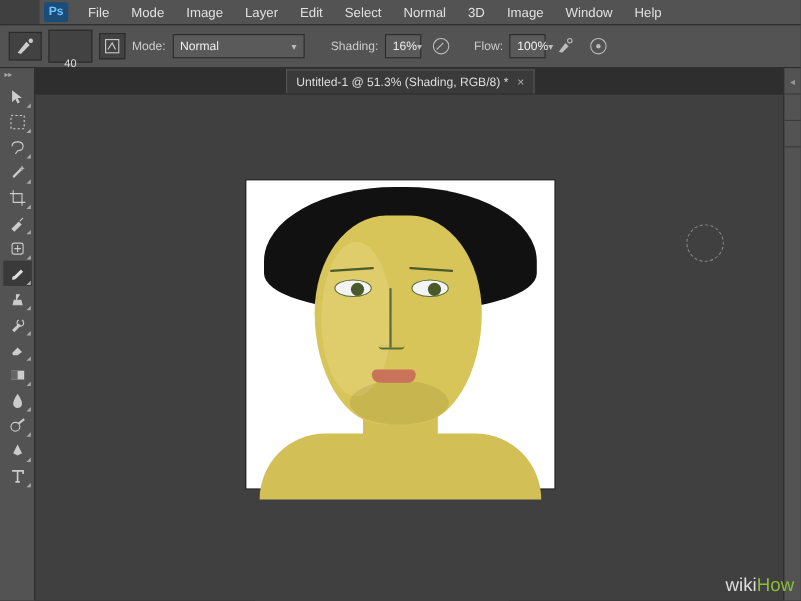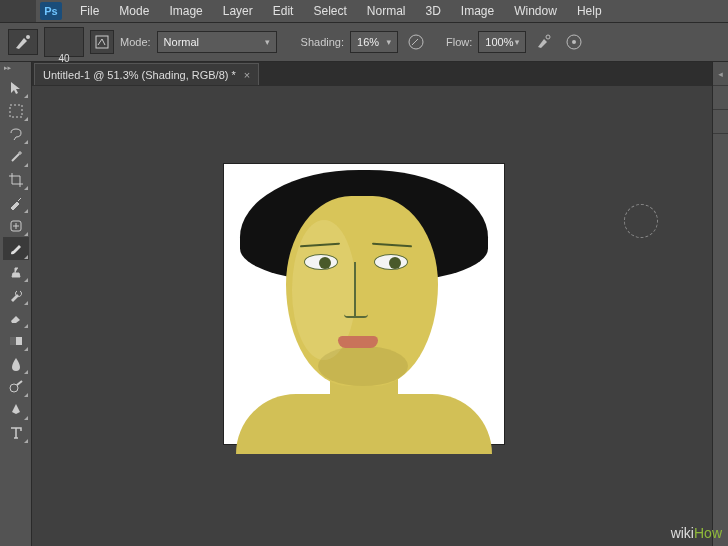--- a/index.html
+++ b/index.html
@@ -10,32 +10,32 @@
 .menubar .menu-item { padding: 0 10px; cursor: pointer; }
 
 .options-bar { height: 40px; background: #535353; border-top: 1px solid #2a2a2a; border-bottom: 1px solid #2a2a2a; display: flex; align-items: center; padding: 0 8px; color: #ddd; font-size: 11px; gap: 6px; }
 .options-bar .tool-preset { width: 30px; height: 26px; background: #424242; border: 1px solid #2a2a2a; display:flex; align-items:center; justify-content:center; }
 .options-bar .brush-size { width: 40px; height: 30px; background: #424242; border: 1px solid #2a2a2a; display:flex; flex-direction:column; align-items:center; justify-content:center; font-size:10px; color:#ddd; position:relative;gap:32px; }
 .options-bar .brush-size .dot { width:6px;height:6px;background:#fff;border-radius:50%; }
 .options-bar .brush-panel { width: 24px; height: 24px; background: #424242; border:1px solid #2a2a2a; display:flex;align-items:center;justify-content:center; }
 .options-bar label { color:#ccc; font-size:11px; }
 .options-bar .dropdown { height:22px; background:#5a5a5a; border:1px solid #2a2a2a; color:#eee; padding:0 6px; display:flex; align-items:center; font-size:11px; }
 .options-bar .mode-dd { width:120px; justify-content:space-between; }
-.options-bar .pct-dd { width:48px; justify-content:space-between; }
+.options-bar .pct-dd { width:33px; justify-content:space-between; }
 .options-bar .icon-btn { width:24px; height:24px; display:flex; align-items:center; justify-content:center; }
 .chev { font-size:9px; color:#bbb; }
 
 .toolbar { position:absolute; left:0; top:62px; width:32px; height:calc(546px - 62px); background:#535353; border-right:1px solid #2a2a2a; display:flex; flex-direction:column; align-items:center; padding-top:14px; gap:0; }
 .toolbar .collapse { position:absolute; top:0; left:0; right:0; height:12px; font-size:7px; color:#aaa; display:flex; align-items:center; justify-content:flex-start; padding-left:4px; }
 .toolbar .tool { width:26px; height:23px; display:flex; align-items:center; justify-content:center; color:#ccc; position:relative; }
 .toolbar .tool.active { background:#3a3a3a; }
 .toolbar .tool .corner { position:absolute; right:1px; bottom:1px; width:0; height:0; border-right:4px solid #aaa; border-top:4px solid transparent; }
 
 .doc-area { position:absolute; left:32px; top:62px; right:16px; bottom:0; background:#2e2e2e; }
-.doc-tab-bar { height:24px; display:flex; align-items:center; padding-left:2px; }
+.doc-tab-bar { height:24px; display:flex; align-items:center; padding-left:2px;justify-content:center; }
 .doc-tab { height:22px; background:#3a3a3a; color:#ddd; font-size:11px; padding:0 8px; display:flex; align-items:center; gap:8px; border-top:1px solid #555; border-left:1px solid #555; border-right:1px solid #555; }
 .doc-tab .close { color:#aaa; font-size:11px; }
 
 .canvas-viewport { position:absolute; top:24px; left:0; right:0; bottom:0; background:#404040; overflow:hidden; }
 .canvas { position:absolute; left:192px; top:78px; width:280px; height:280px; background:#fff; box-shadow:0 0 0 1px #222; }
 .hair { position:absolute; left:16px; top:6px; width:248px; height:112px; background:#111; border-radius:48% 48% 42% 42% / 60% 60% 30% 30%; }
 .neck { position:absolute; left:106px; top:204px; width:68px; height:60px; background:#d2c056; }
 .shoulders { position:absolute; left:12px; top:230px; width:256px; height:60px; background:#d2c056; border-radius:80px 80px 0 0; }
 .face { position:absolute; left:62px; top:32px; width:152px; height:190px; background:#d8c559; border-radius:48% 48% 46% 46% / 52% 52% 60% 60%; }
 .face-shade { position:absolute; left:68px; top:56px; width:64px; height:140px; background:#e2d276; border-radius:50%; opacity:.6; }
@@ -49,21 +49,21 @@
 .nose { position:absolute; left:130px; top:98px; width:2px; height:54px; background:#5a6b3a; }
 .nose-base { position:absolute; left:120px; top:150px; width:24px; height:4px; border-bottom:2px solid #5a6b3a; border-radius:0 0 12px 12px; }
 .mouth { position:absolute; left:114px; top:172px; width:40px; height:12px; background:#c9735a; border-radius:6px 6px 10px 10px; }
 .chin-shade { position:absolute; left:94px; top:182px; width:90px; height:40px; background:rgba(120,110,40,.18); border-radius:50%; }
 
 .brush-cursor { position:absolute; left:592px; top:118px; width:34px; height:34px; border:1px dashed #888; border-radius:50%; }
 
 .right-panel { position:absolute; right:0; top:62px; width:16px; height:calc(546px - 62px); background:#535353; border-left:1px solid #2a2a2a; }
 .right-panel .stub { height:24px; border-bottom:1px solid #3a3a3a; display:flex; align-items:center; justify-content:center; color:#999; font-size:9px; }
 
-.watermark { position:absolute; right:6px; bottom:4px; color:#ddd; font-size:14px; font-family: Georgia, serif; }
+.watermark { position:absolute; right:6px; bottom:4px; color:#ddd; font-size:17px; font-family: Georgia, serif; }
 .watermark .how { color:#8fb93a; }
 
 svg { display:block; }
 </style>
 </head>
 <body>
 
 <div class="menubar">
   <div class="ps-logo">Ps</div>
   <div class="menu-item">File</div>

